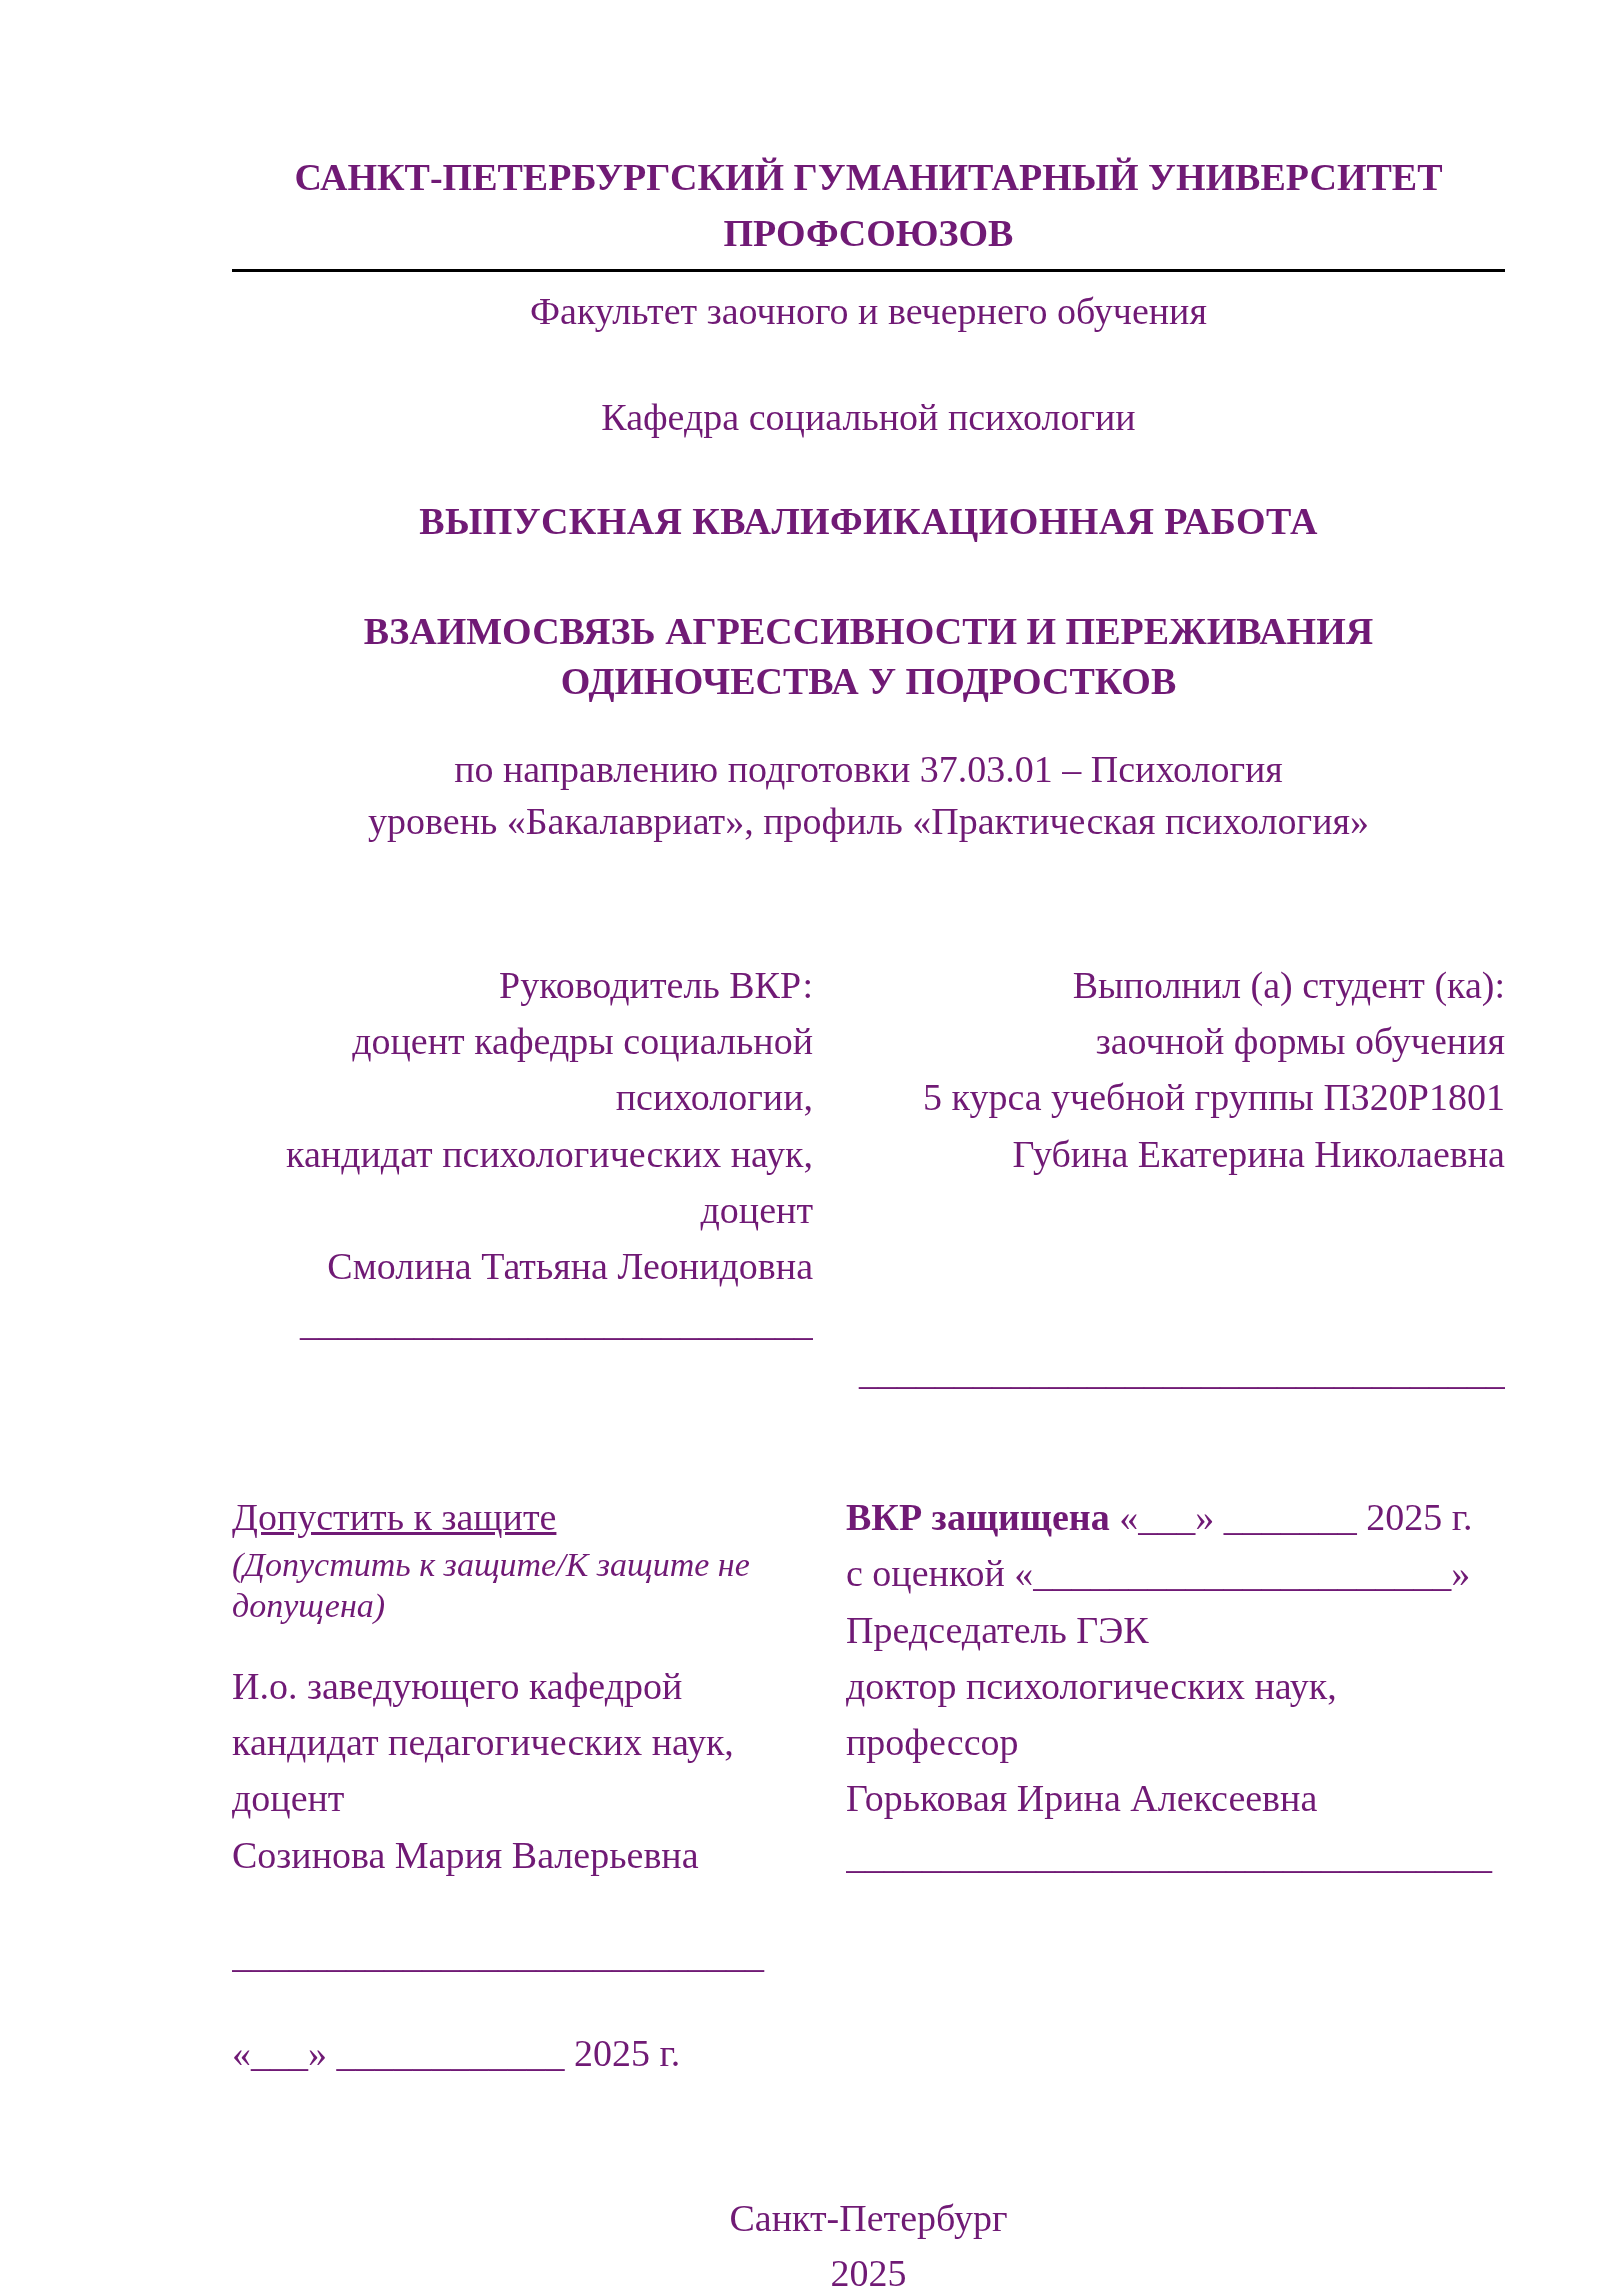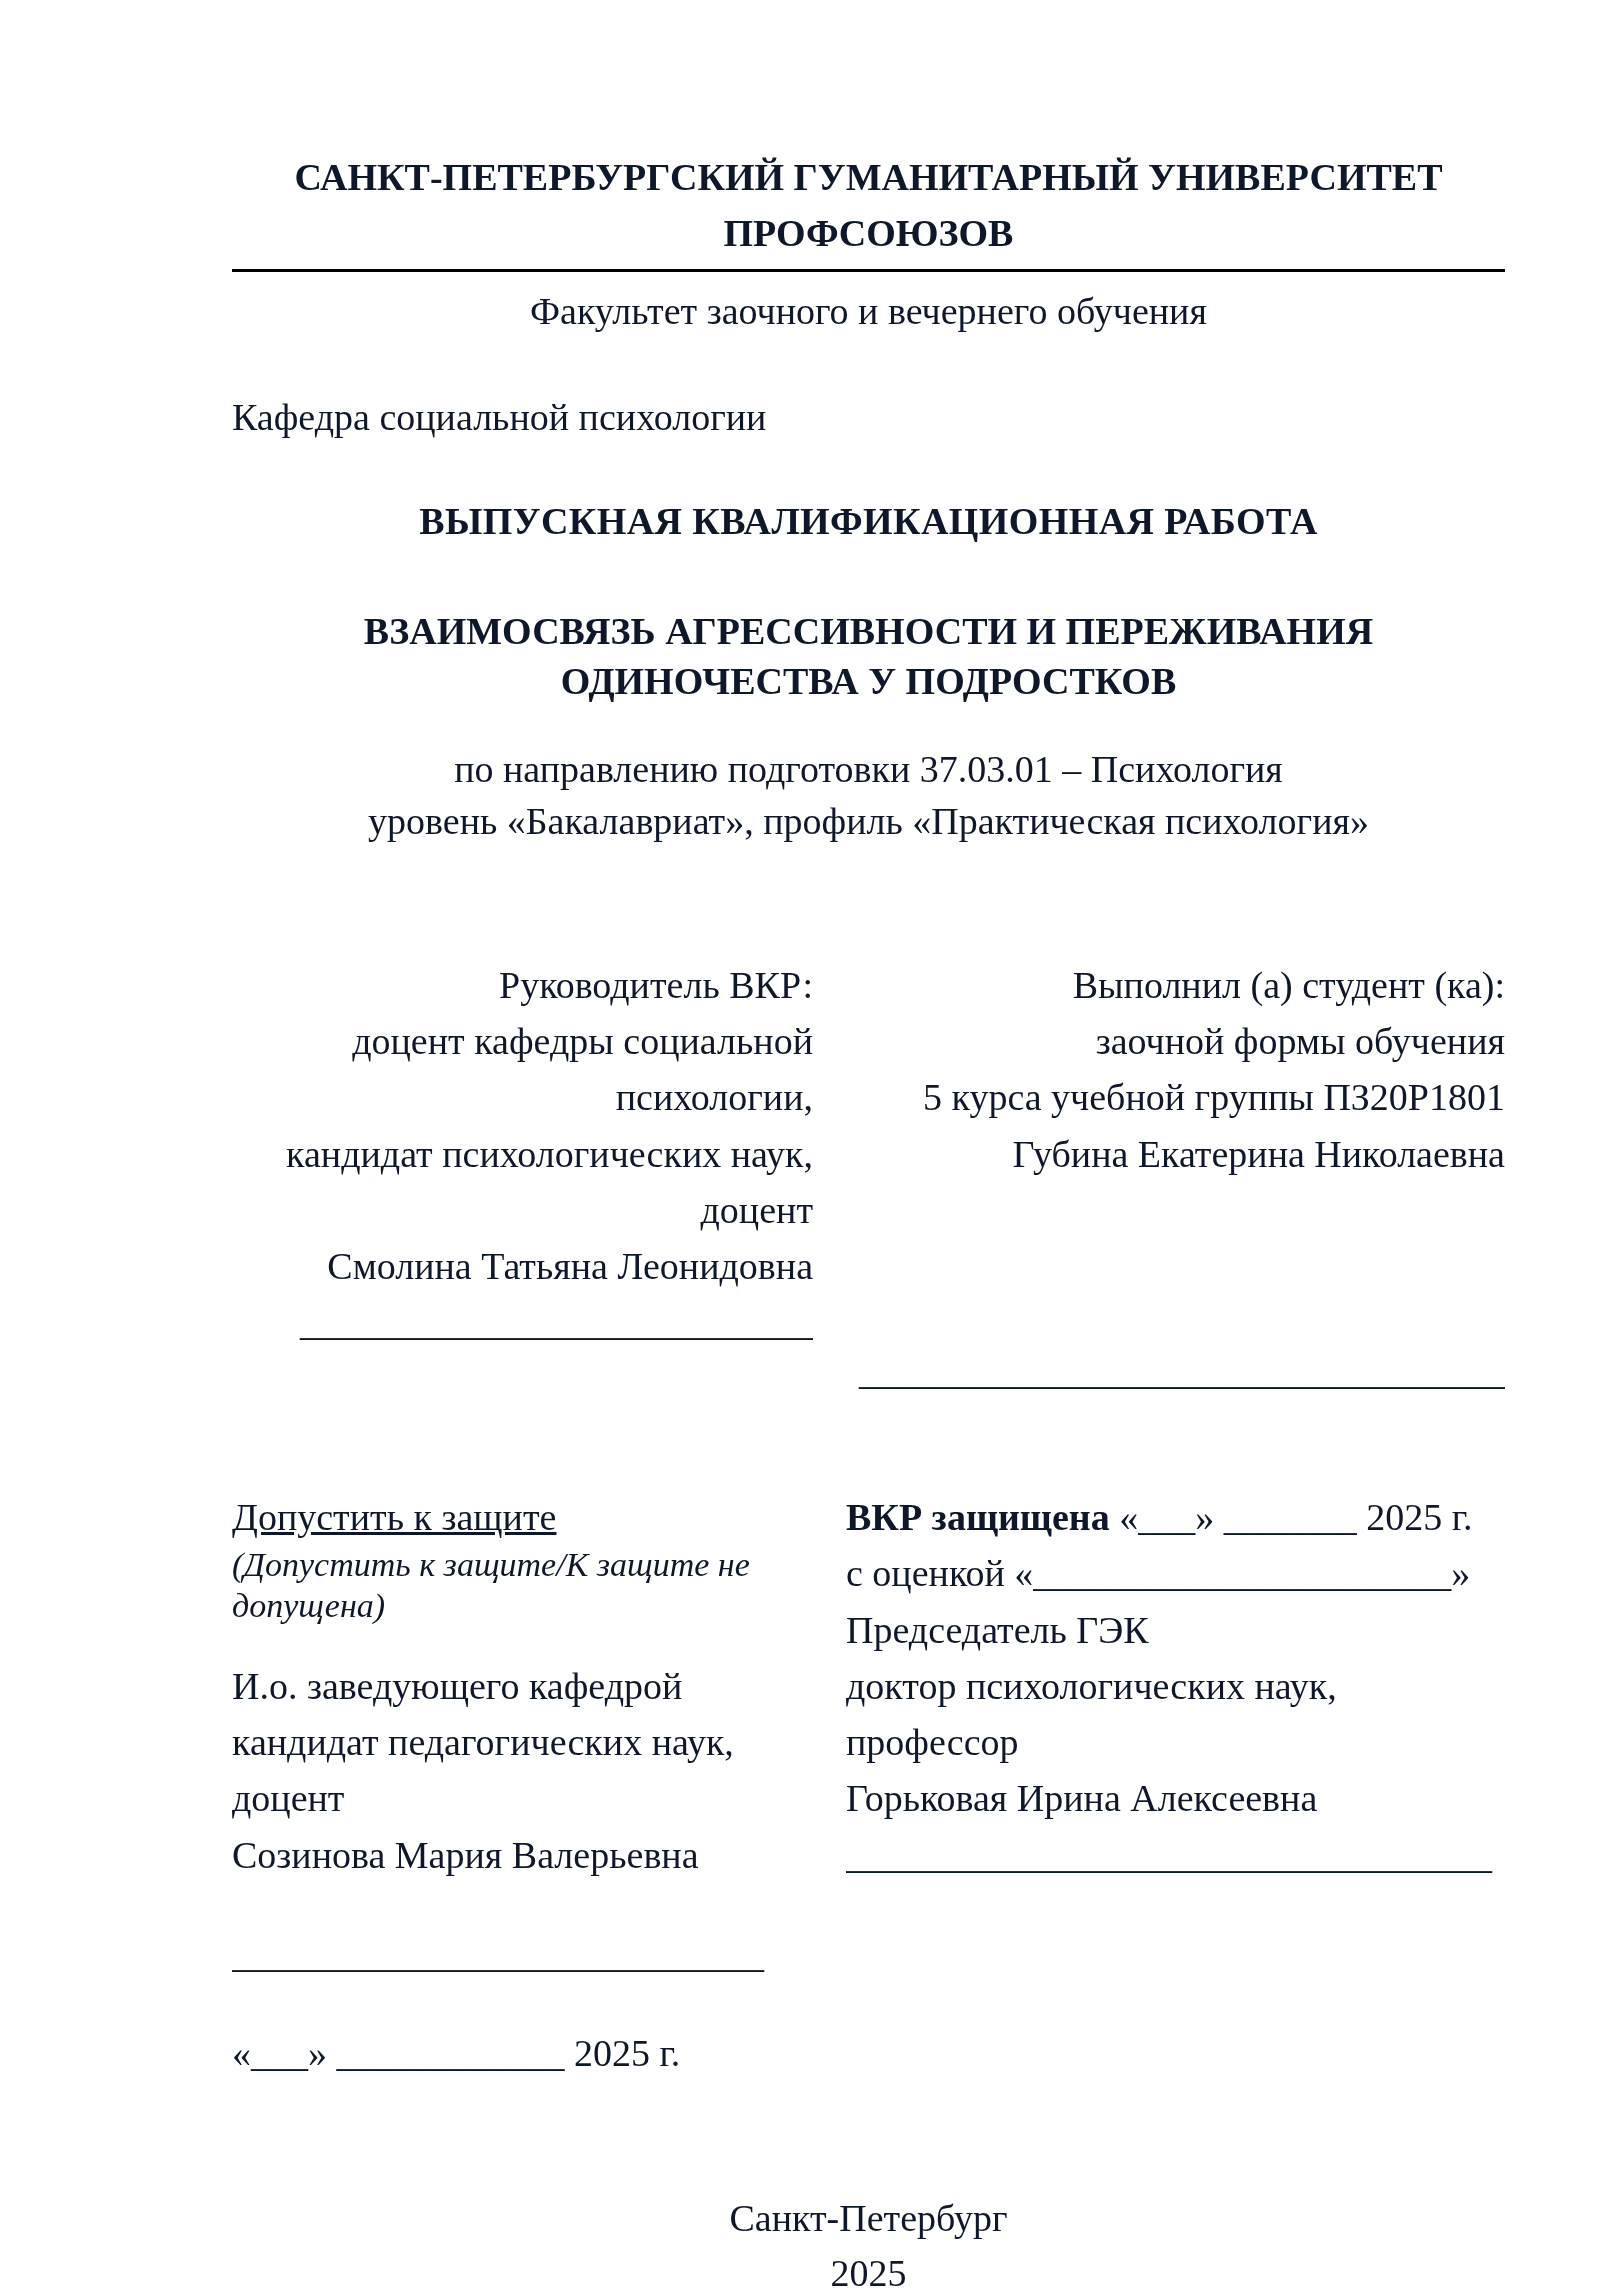--- a/index.html
+++ b/index.html
@@ -5,30 +5,30 @@
   html, body {
     margin: 0;
     padding: 0;
     background: #ffffff;
   }
   .page {
     position: relative;
     width: 1623px;
     height: 2295px;
     background: #ffffff;
-    color: #0f172a;
+    color: #701a75;
     font-family: "Liberation Serif", "DejaVu Serif", serif;
     font-size: 38px;
     line-height: 1.48;
     box-sizing: border-box;
     padding: 149px 118px 0 232px;
     overflow: hidden;
   }
   .center { text-align: center; }
-  .right  { text-align: left; }
+  .right  { text-align: center; }
   .bold   { font-weight: bold; }
 
   .header-rule {
     border-top: 3.1px solid #000;
     margin-top: 7.9px;
     margin-bottom: 11px;
   }
   .department-line { margin-top: 49px; }
   .work-type {
     margin-top: 48px;

